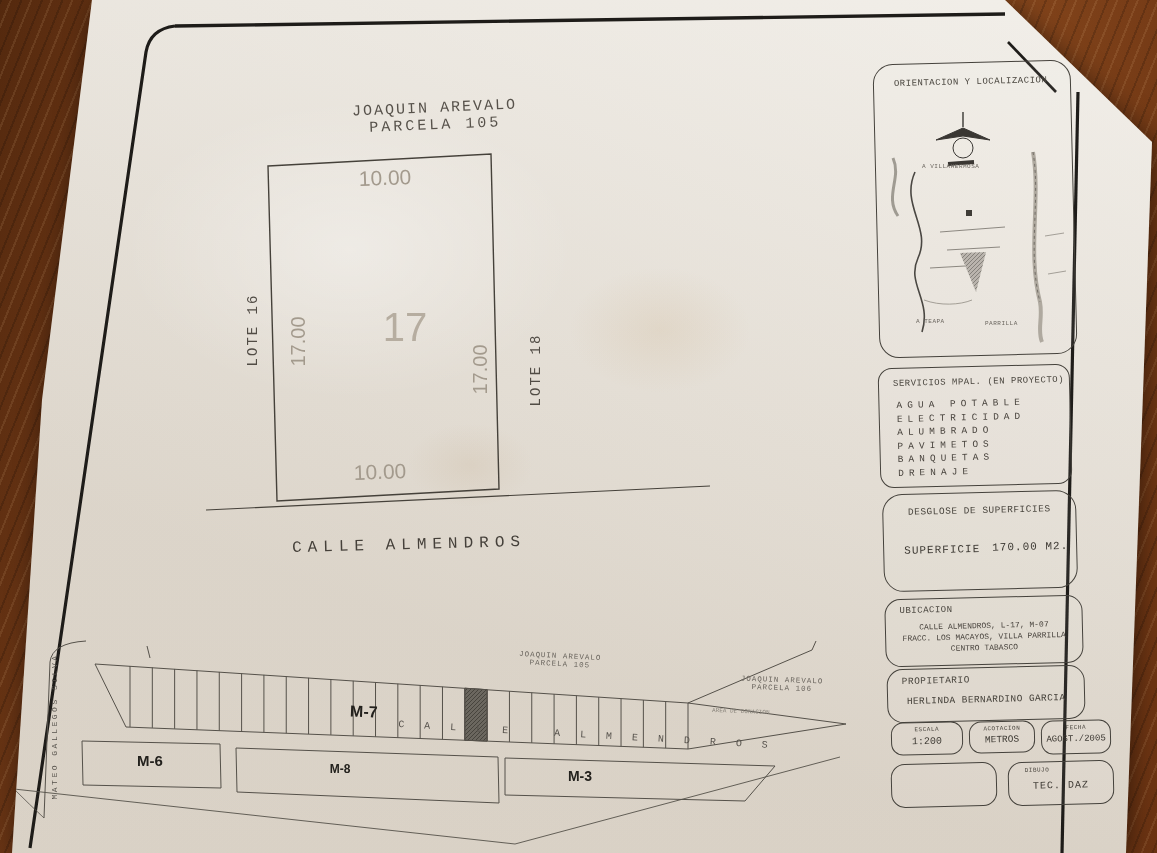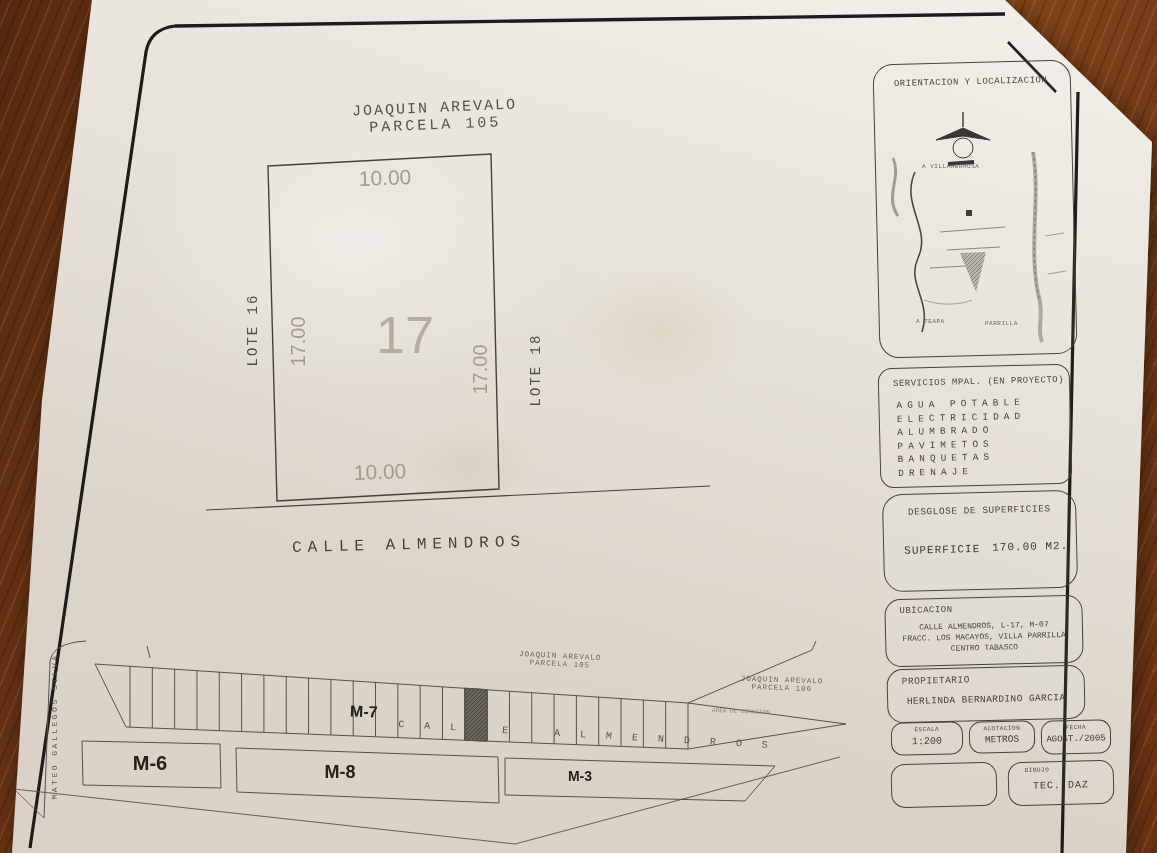--- a/index.html
+++ b/index.html
@@ -130,40 +130,40 @@
       <line x1="948" y1="164" x2="974" y2="162" stroke-width="4"></line>
     </g>
   </svg>
 
   <div class="t c" style="left:330px;top:100px;width:210px;font-size:15px;letter-spacing:2px;color:#57524b;transform:rotate(-2.5deg);">
     <div>JOAQUIN AREVALO</div>
     <div style="letter-spacing:3px;">PARCELA 105</div>
   </div>
 
   <div class="t c" style="left:340px;top:166px;width:90px;font-size:21px;color:#a39a8d;font-family:var(--sans);transform:rotate(-2deg);">10.00</div>
-  <div class="t c" style="left:375px;top:305px;width:60px;font-size:52px;color:#b6ada0;font-family:var(--sans);">17</div>
+  <div class="t c" style="left:375px;top:305px;width:60px;font-size:40px;color:#b6ada0;font-family:var(--sans);">17</div>
   <div class="t c vert" style="left:258px;top:330px;width:80px;font-size:20px;color:#a39a8d;font-family:var(--sans);">17.00</div>
   <div class="t c vert" style="left:440px;top:358px;width:80px;font-size:20px;color:#a39a8d;font-family:var(--sans);">17.00</div>
   <div class="t c vert" style="left:205px;top:322px;width:95px;font-size:14px;letter-spacing:2px;color:#514c45;">LOTE 16</div>
   <div class="t c vert" style="left:488px;top:362px;width:95px;font-size:14px;letter-spacing:2px;color:#514c45;">LOTE 18</div>
   <div class="t c" style="left:335px;top:460px;width:90px;font-size:21px;color:#a39a8d;font-family:var(--sans);transform:rotate(-2deg);">10.00</div>
   <div class="t" style="left:292px;top:536px;font-size:16px;letter-spacing:6px;color:#45403a;transform:rotate(-1.5deg);">CALLE ALMENDROS</div>
 
   <div class="t c vert" style="left:-28px;top:722px;width:165px;font-size:8px;letter-spacing:2.5px;color:#56524c;">MATEO GALLEGOS SILVA</div>
   <div class="t c" style="left:500px;top:652px;width:120px;font-size:7.5px;color:#6a655e;letter-spacing:1px;transform:rotate(3deg);">
     <div>JOAQUIN AREVALO</div>
     <div>PARCELA 105</div>
   </div>
   <div class="t c" style="left:722px;top:676px;width:120px;font-size:7.5px;color:#6a655e;letter-spacing:1px;transform:rotate(2deg);">
     <div>JOAQUIN AREVALO</div>
     <div>PARCELA 106</div>
   </div>
   <div class="t blocklbl" style="left:350px;top:703px;font-size:16px;transform:rotate(2deg);">M-7</div>
-  <div class="t blocklbl c" style="left:110px;top:752px;width:80px;font-size:20px;">M-6</div>
-  <div class="t blocklbl c" style="left:300px;top:762px;width:80px;font-size:18px;">M-8</div>
+  <div class="t blocklbl c" style="left:110px;top:752px;width:80px;font-size:15px;">M-6</div>
+  <div class="t blocklbl c" style="left:300px;top:762px;width:80px;font-size:12px;">M-8</div>
   <div class="t blocklbl c" style="left:540px;top:768px;width:80px;font-size:14px;">M-3</div>
   <div class="t" style="left:398px;top:730px;font-size:10px;letter-spacing:20px;color:#56524c;transform:rotate(3.2deg);">CALLE ALMENDROS</div>
   <div class="t" style="left:712px;top:708px;font-size:6px;color:#8a857c;transform:rotate(2deg);">AREA DE DONACION</div>
 
   <div class="panel" style="left:876px;top:62px;width:196px;height:292px;border-radius:20px;">
     <div class="title" style="left:20px;top:14px;font-size:9px;">ORIENTACION Y LOCALIZACION</div>
   </div>
   <div class="t smallcap" style="left:922px;top:163px;">A VILLAHERMOSA</div>
   <div class="t smallcap" style="left:916px;top:318px;">A TEAPA</div>
   <div class="t smallcap" style="left:985px;top:320px;">PARRILLA</div>

